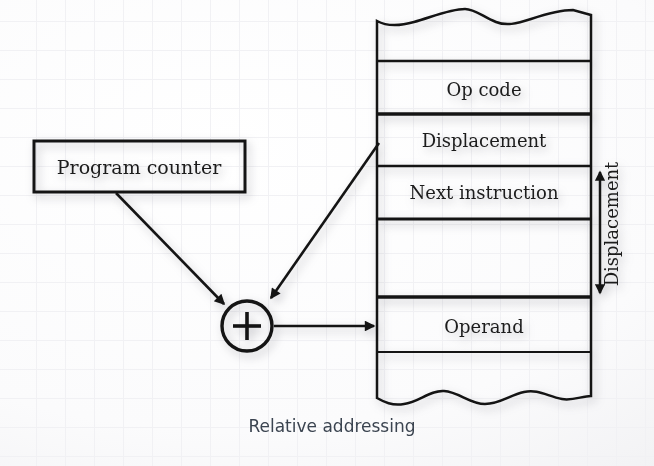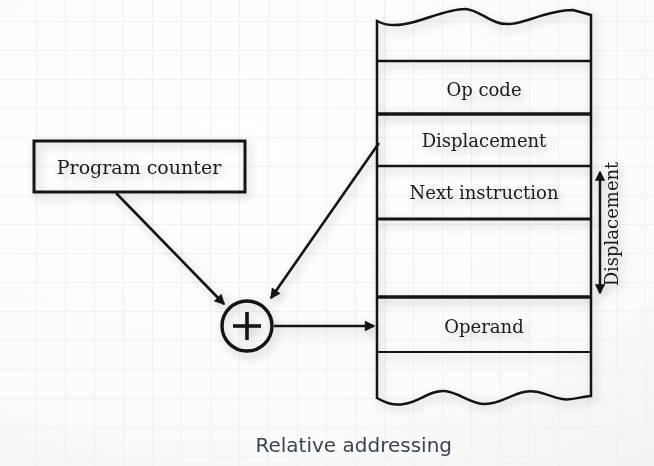--- a/index.html
+++ b/index.html
@@ -38,25 +38,25 @@
   }
   text.lbl-big {
     font-family: "DejaVu Serif", serif;
     font-size: 19px;
     fill: #1c1c1c;
     text-anchor: middle;
   }
   .caption {
     position: absolute;
     left: 212px;
-    top: 433px;
+    top: 416px;
     width: 240px;
-    text-align: right;
+    text-align: center;
     font-family: "DejaVu Sans", sans-serif;
-    font-size: 20px;
+    font-size: 17px;
     color: #3b4450;
   }
 </style>
 </head>
 <body>
 
 <div class="stage">
   <svg class="diagram" width="654" height="466" viewBox="0 0 654 466">
     <defs>
       <linearGradient id="cellfill" x1="0" y1="0" x2="0.25" y2="1">

